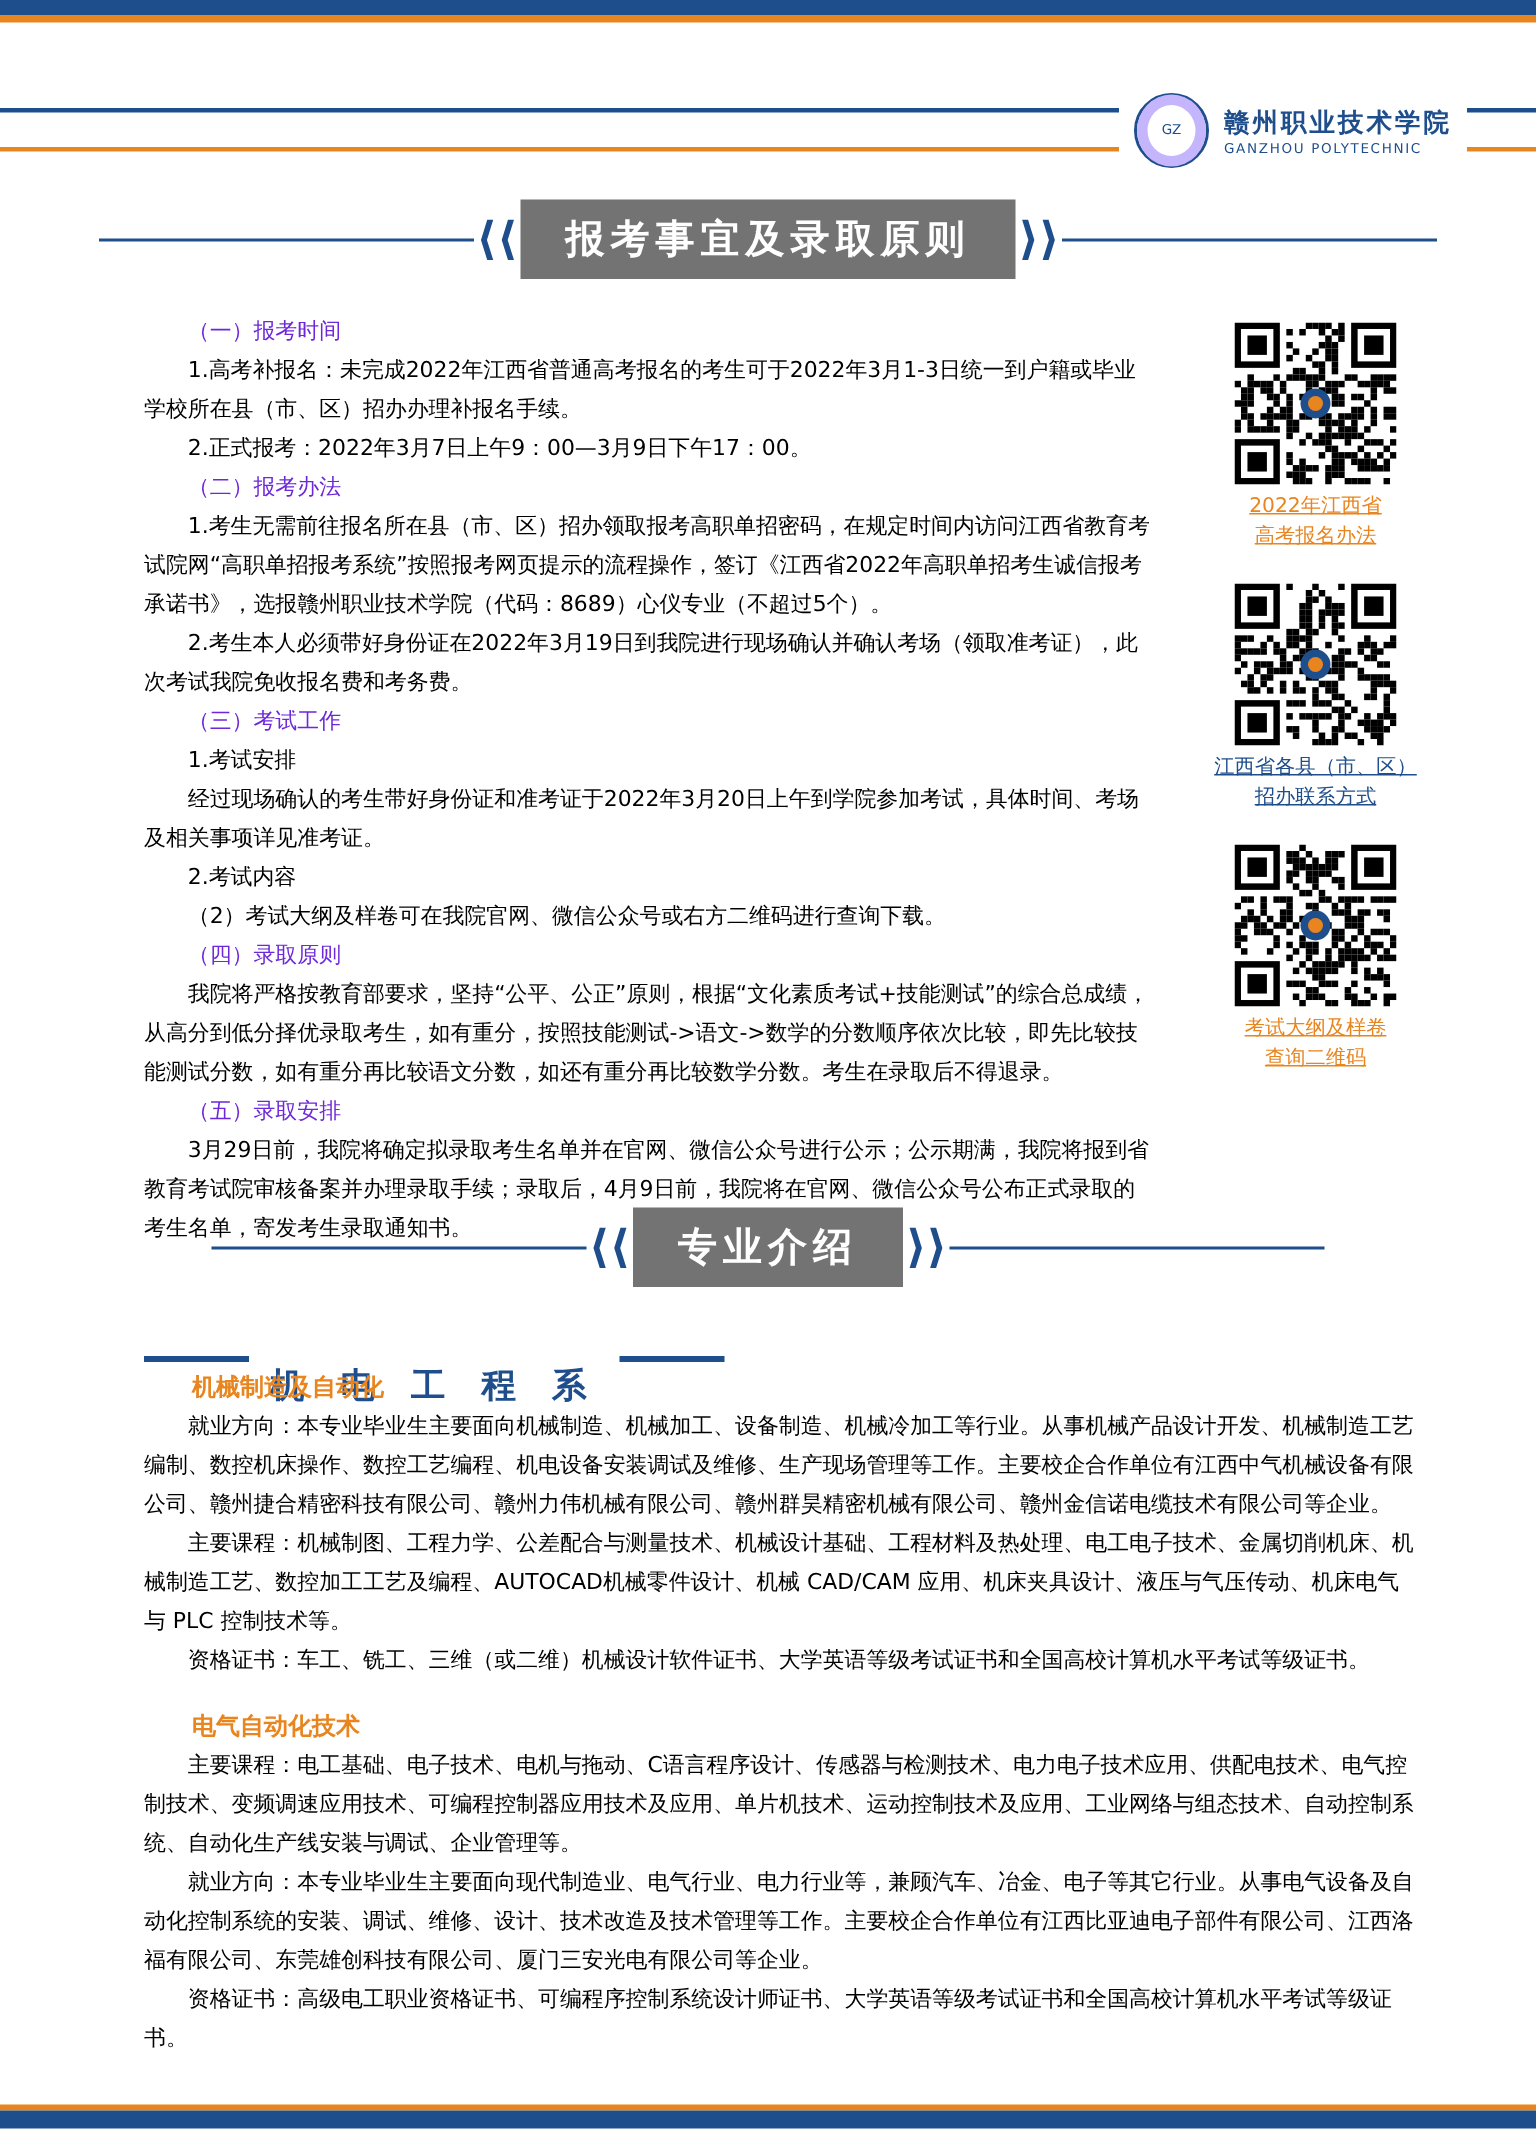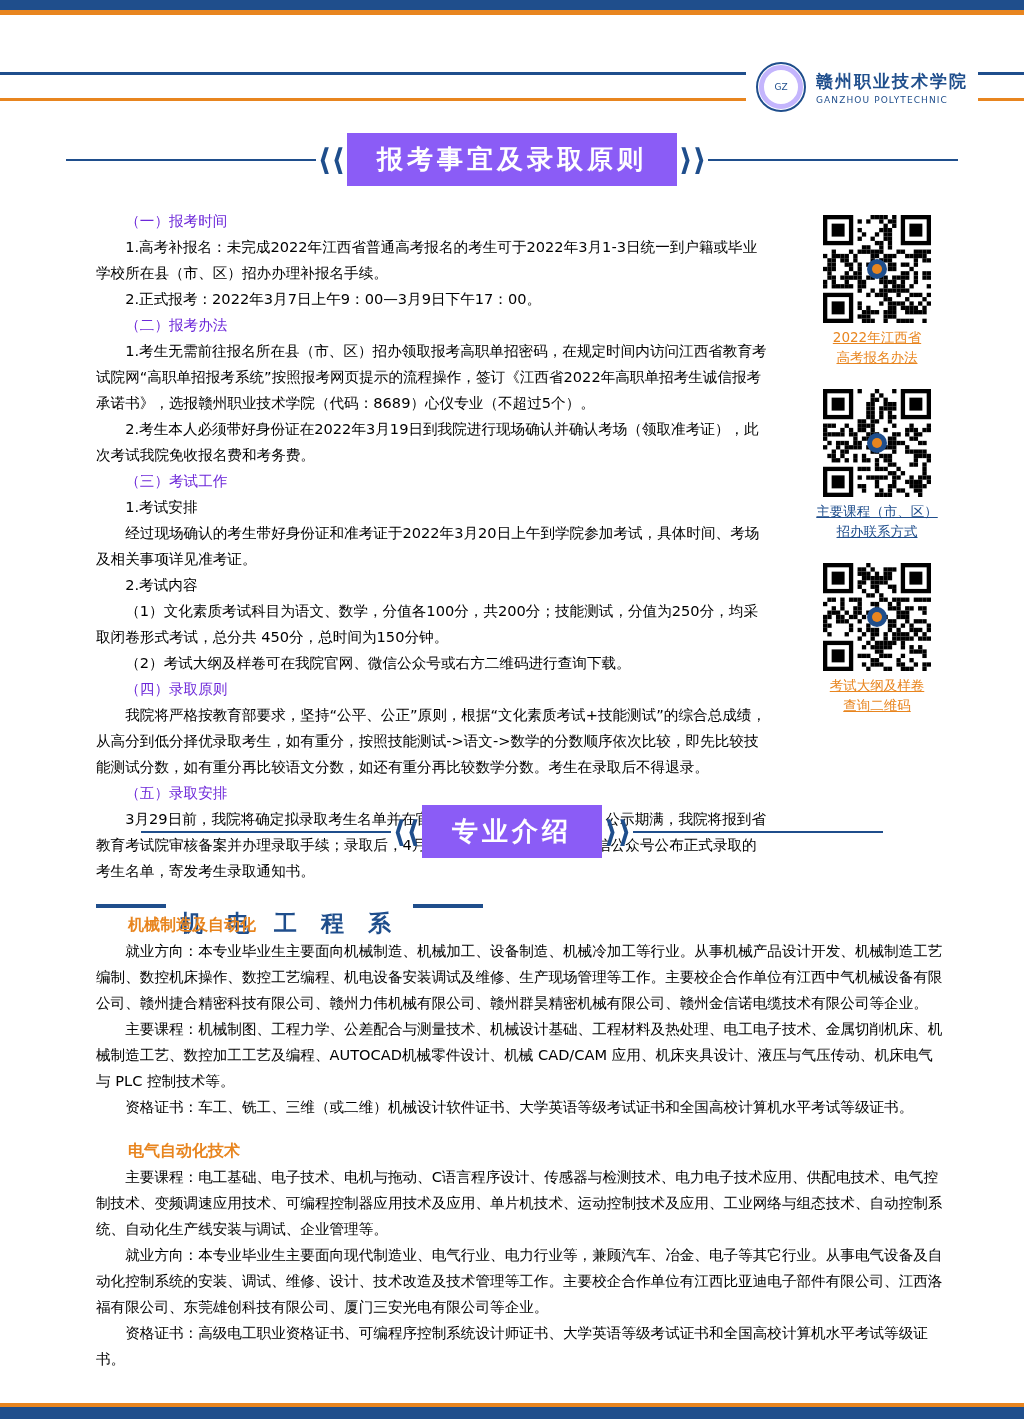--- a/index.html
+++ b/index.html
@@ -16,30 +16,30 @@
   .bar-blue-top{position:absolute;top:0;left:0;width:1024px;height:10px;background:#1f4e8c;}
   .bar-orange-top{position:absolute;top:10px;left:0;width:1024px;height:5px;background:#e8851f;}
   .rule-blue{position:absolute;top:72px;left:0;width:1024px;height:3px;background:#1f4e8c;}
   .rule-orange{position:absolute;top:98px;left:0;width:1024px;height:3px;background:#e8851f;}
 
   
   .logo-block{position:absolute;top:58px;right:46px;display:flex;align-items:center;gap:10px;
      background:#ffffff;padding:4px 10px;}
   .logo-seal{width:46px;height:46px;border-radius:50%;border:2px solid #1f4e8c;
      display:flex;align-items:center;justify-content:center;flex-shrink:0;}
-  .logo-seal .inner{width:34px;height:34px;border-radius:50%;border:5px solid #c4b5fd;
+  .logo-seal .inner{width:34px;height:34px;border-radius:50%;border:7px solid #c4b5fd;
      display:flex;align-items:center;justify-content:center;font-size:9px;color:#1f4e8c;line-height:1;}
   .logo-text .cn{font-size:17px;color:#1f4e8c;font-weight:bold;letter-spacing:2px;}
   .logo-text .en{font-size:9px;color:#1f4e8c;letter-spacing:1.1px;margin-top:2px;}
 
   
   .banner{position:absolute;left:0;width:1024px;display:flex;align-items:center;justify-content:center;}
   .banner .line{height:2px;background:#1f4e8c;width:250px;}
   .banner .chev{color:#1f4e8c;font-size:30px;line-height:1;margin:0 2px;font-weight:bold;}
-  .banner .plate{background:#8b5cf6;color:#fff;font-size:26px;font-weight:bold;
+  .banner .plate{background:#737373;color:#fff;font-size:26px;font-weight:bold;
       letter-spacing:4px;padding:9px 30px;white-space:nowrap;}
 
   
   .content{position:absolute;font-size:14.6px;line-height:26px;color:#000;}
   .orange-head{color:#6d28d9;font-weight:normal;}
   .para{text-indent:2em;margin:0;}
 
   
   .qr-col{position:absolute;right:62px;width:170px;text-align:center;}
   .qr-item{margin-bottom:10px;}
@@ -88,21 +88,20 @@
     <p class="para orange-head">（一）报考时间</p>
     <p class="para">1.高考补报名：未完成2022年江西省普通高考报名的考生可于2022年3月1-3日统一到户籍或毕业学校所在县（市、区）招办办理补报名手续。</p>
     <p class="para">2.正式报考：2022年3月7日上午9：00—3月9日下午17：00。</p>
     <p class="para orange-head">（二）报考办法</p>
     <p class="para">1.考生无需前往报名所在县（市、区）招办领取报考高职单招密码，在规定时间内访问江西省教育考试院网“高职单招报考系统”按照报考网页提示的流程操作，签订《江西省2022年高职单招考生诚信报考承诺书》，选报赣州职业技术学院（代码：8689）心仪专业（不超过5个）。</p>
     <p class="para">2.考生本人必须带好身份证在2022年3月19日到我院进行现场确认并确认考场（领取准考证），此次考试我院免收报名费和考务费。</p>
     <p class="para orange-head">（三）考试工作</p>
     <p class="para">1.考试安排</p>
     <p class="para">经过现场确认的考生带好身份证和准考证于2022年3月20日上午到学院参加考试，具体时间、考场及相关事项详见准考证。</p>
     <p class="para">2.考试内容</p>
-    <p class="para">（1）文化素质考试科目为语文、数学，分值各100分，共200分；技能测试，分值为250分，均采取闭卷形式考试，总分共 450分，总时间为150分钟。</p>
     <p class="para">（2）考试大纲及样卷可在我院官网、微信公众号或右方二维码进行查询下载。</p>
     <p class="para orange-head">（四）录取原则</p>
     <p class="para">我院将严格按教育部要求，坚持“公平、公正”原则，根据“文化素质考试+技能测试”的综合总成绩，从高分到低分择优录取考生，如有重分，按照技能测试-&gt;语文-&gt;数学的分数顺序依次比较，即先比较技能测试分数，如有重分再比较语文分数，如还有重分再比较数学分数。考生在录取后不得退录。</p>
     <p class="para orange-head">（五）录取安排</p>
     <p class="para">3月29日前，我院将确定拟录取考生名单并在官网、微信公众号进行公示；公示期满，我院将报到省教育考试院审核备案并办理录取手续；录取后，4月9日前，我院将在官网、微信公众号公布正式录取的考生名单，寄发考生录取通知书。</p>
   </div>
 
 <div class="qr-col" id="qr-col" style="top:215px;">
     <div class="qr-item" style="margin-bottom: 22px;">
       <div class="qr-img"><svg width="108" height="108" viewBox="0 0 108 108">
@@ -546,21 +545,21 @@
           <rect x="51.84" y="103.68" width="4.32" height="4.32" fill="#000"></rect>
           <rect x="56.160000000000004" y="103.68" width="4.32" height="4.32" fill="#000"></rect>
           <rect x="60.480000000000004" y="103.68" width="4.32" height="4.32" fill="#000"></rect>
           <rect x="64.80000000000001" y="103.68" width="4.32" height="4.32" fill="#000"></rect>
           <rect x="82.08000000000001" y="103.68" width="4.32" height="4.32" fill="#000"></rect>
           <rect x="95.04" y="103.68" width="4.32" height="4.32" fill="#000"></rect>
           <circle cx="54" cy="54" r="10" fill="#1f4e8c"></circle>
           <circle cx="54" cy="54" r="5" fill="#e8851f"></circle>
         </svg></div>
       <div class="qr-cap" style="color: rgb(31, 78, 140);">
-        <div>主要课程（市、区）</div>
+        <div>江西省各县（市、区）</div>
         <div>招办联系方式</div>
       </div>
     </div>
     <div class="qr-item">
       <div class="qr-img"><svg width="108" height="108" viewBox="0 0 108 108">
           <rect width="108" height="108" fill="#fff"></rect>
           <rect x="0" y="0" width="30.240000000000002" height="30.240000000000002" fill="#000"></rect>
           <rect x="4.32" y="4.32" width="21.6" height="21.6" fill="#fff"></rect>
           <rect x="8.64" y="8.64" width="12.96" height="12.96" fill="#000"></rect>
           <rect x="77.76" y="0" width="30.240000000000002" height="30.240000000000002" fill="#000"></rect>

